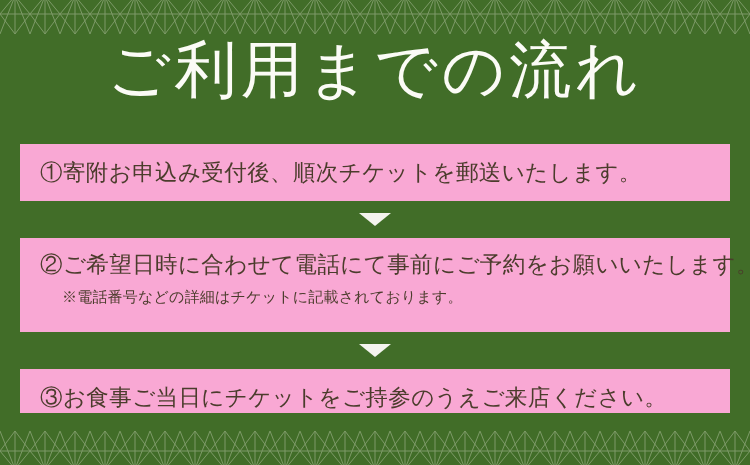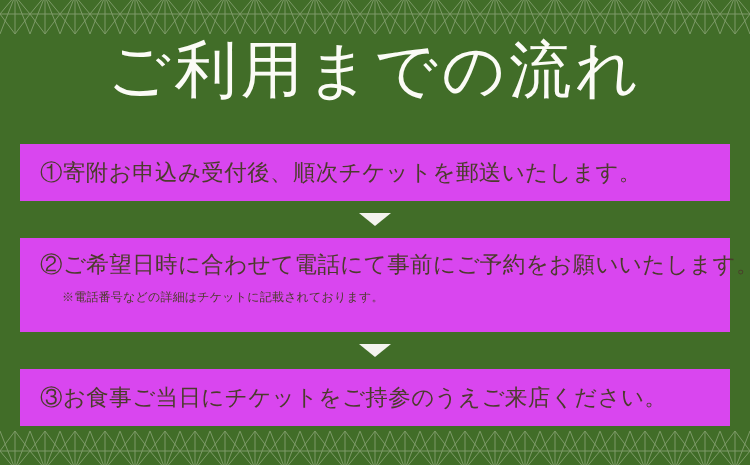--- a/index.html
+++ b/index.html
@@ -51,39 +51,39 @@
 
   
   #steps {
     position: absolute;
     top: 144px;
     left: 20px;
     width: 710px;
   }
 
   .step-box {
-    background: #d946ef;
+    background: #f9a8d4;
     box-sizing: border-box;
     padding: 7px 20px 9px 20px;
   }
   .step-box.one   { height: 57px; }
   .step-box.two   { height: 94px; }
-  .step-box.three { height: 57px; }
+  .step-box.three { height: 44px; }
 
   .step-line {
     color: #4b3c2c;
     font-size: 22.5px;
     line-height: 42px;
     letter-spacing: 0.4px;
     white-space: nowrap;
   }
   .step-box.two .step-line.main { line-height: 38px; }
 
   .step-line.note {
-    font-size: 12px;
+    font-size: 15px;
     line-height: 29px;
     padding-left: 22px;
     letter-spacing: 0.2px;
   }
 
   
   .arrow-row {
     height: 37px;
     display: flex;
     align-items: center;

